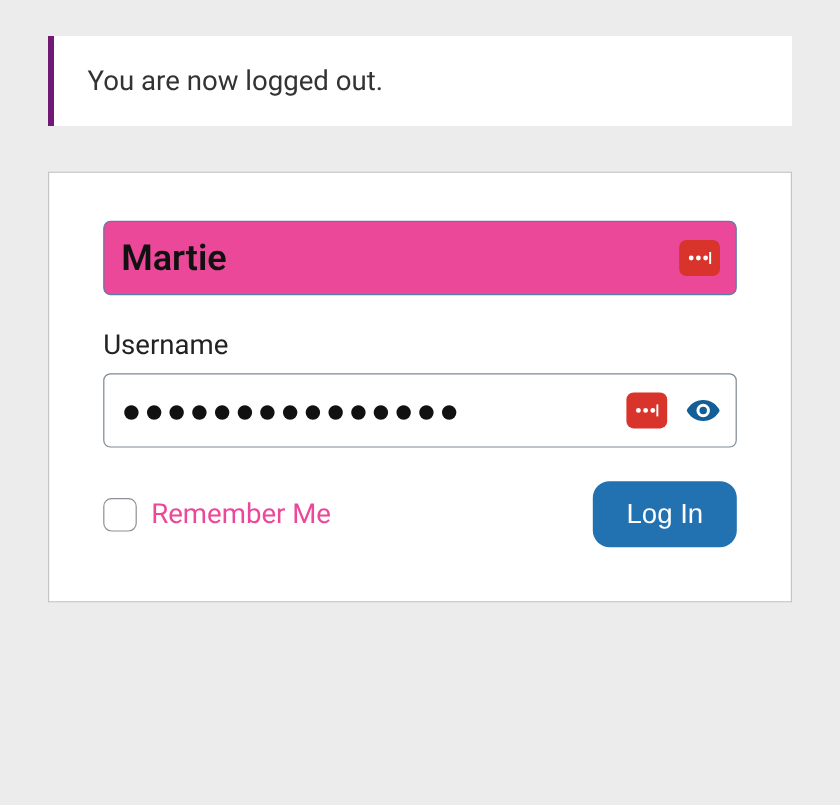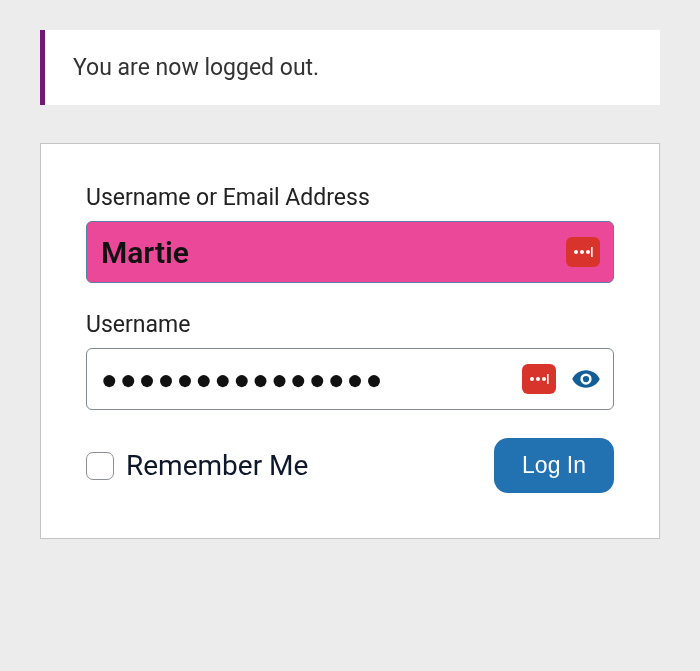--- a/index.html
+++ b/index.html
@@ -102,22 +102,22 @@
     display: flex;
     align-items: center;
     justify-content: space-between;
     margin-top: 8px;
   }
 
   .remember {
     display: flex;
     align-items: center;
     gap: 12px;
-    font-size: 28px;
-    color: #0f172a;
+    font-size: 23px;
+    color: #ec4899;
     cursor: pointer;
   }
   .checkbox {
     width: 28px;
     height: 28px;
     border: 1.5px solid #8c8f94;
     border-radius: 7px;
     background: #fff;
     display: inline-block;
   }
@@ -139,21 +139,20 @@
 </head>
 <body>
 
 <div class="notice">
   <span>You are now logged out.</span>
 </div>
 
 <div class="login-box">
 
   <div class="field">
-    <label class="label">Username or Email Address</label>
     <div class="input-wrap">
       <div class="text-input username">Martie</div>
       <span class="pm-badge in-username">
         <svg viewBox="0 0 22 14">
           <circle cx="4" cy="7" r="2" fill="#fff"></circle>
           <circle cx="10" cy="7" r="2" fill="#fff"></circle>
           <circle cx="16" cy="7" r="2" fill="#fff"></circle>
           <rect x="19" y="2" width="1.6" height="10" fill="#fff"></rect>
         </svg>
       </span>

